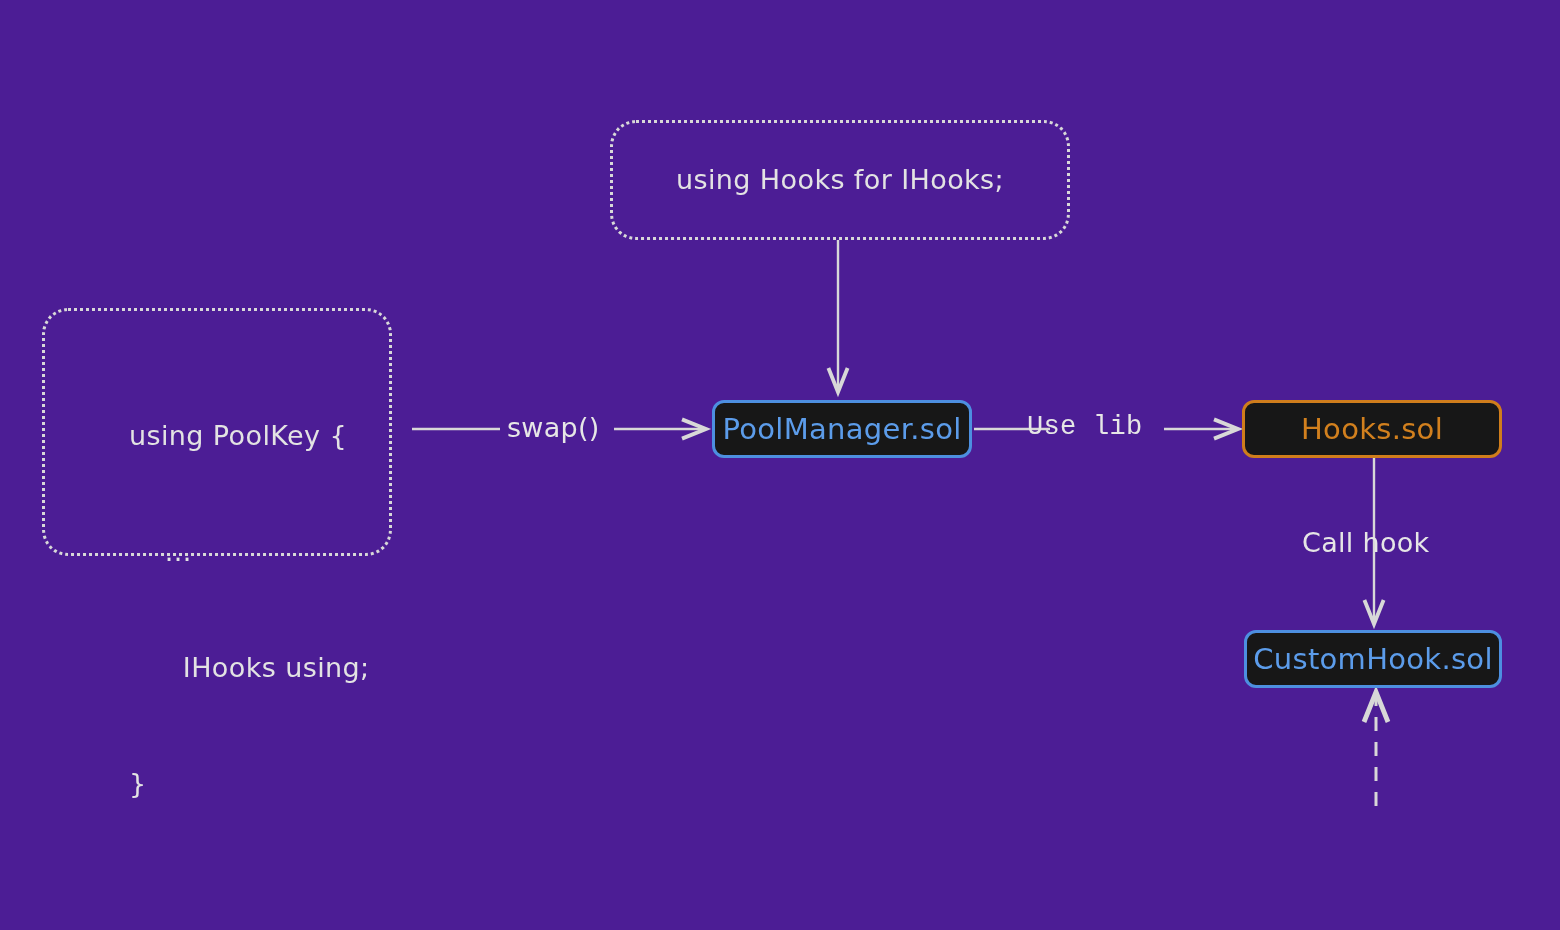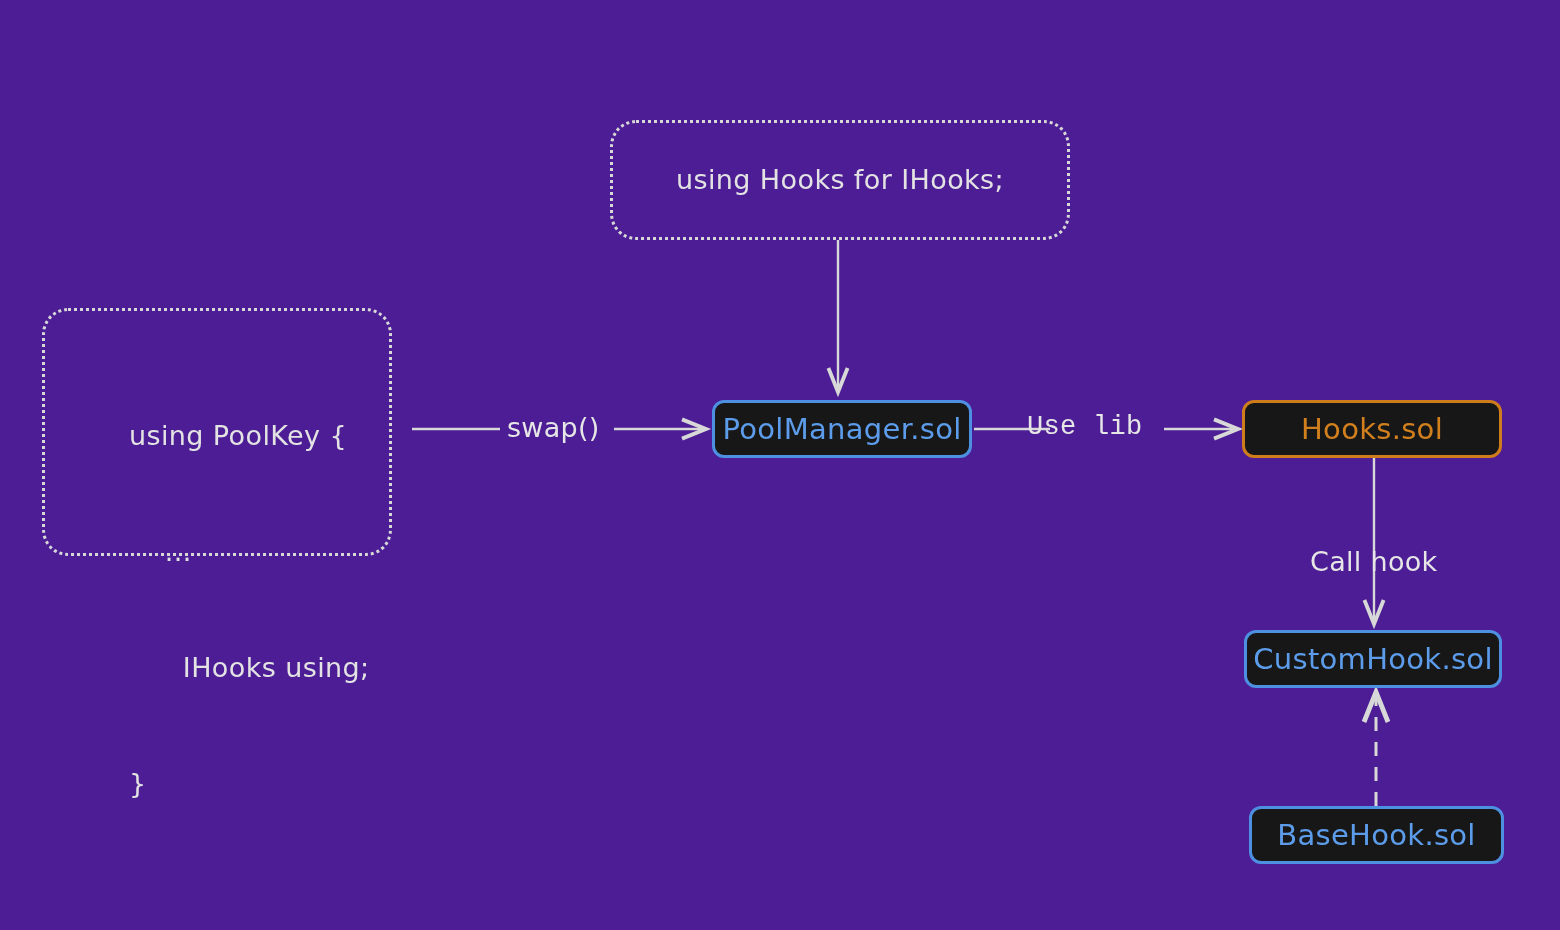--- a/index.html
+++ b/index.html
@@ -140,23 +140,20 @@
   </div>
 
   <div class="node file-node orange" style="left:1242px; top:400px; width:260px; height:58px;justify-content:center;">
     <span class="file-label">Hooks.sol</span>
   </div>
 
   <div class="node file-node blue" style="left:1244px; top:630px; width:258px; height:58px;">
     <span class="file-label">CustomHook.sol</span>
   </div>
 
-  <div class="node file-node blue" style="left:1249px; top:806px; width:255px; height:58px;">
-    <span class="file-label">BaseHook.sol</span>
-  </div>
 
   <div class="edge-label" style="left:507px; top:412px;">swap()</div>
 
   <div class="edge-label" style="left:1027px; top:412px;font-family:Liberation Mono, monospace;">Use lib</div>
 
-  <div class="edge-label" style="left:1302px; top:546px;margin-left:8px;">Call hook</div>
+  <div class="edge-label" style="left:1302px; top:527px;">Call hook</div>
 
 </div>
 
 </body></html>

